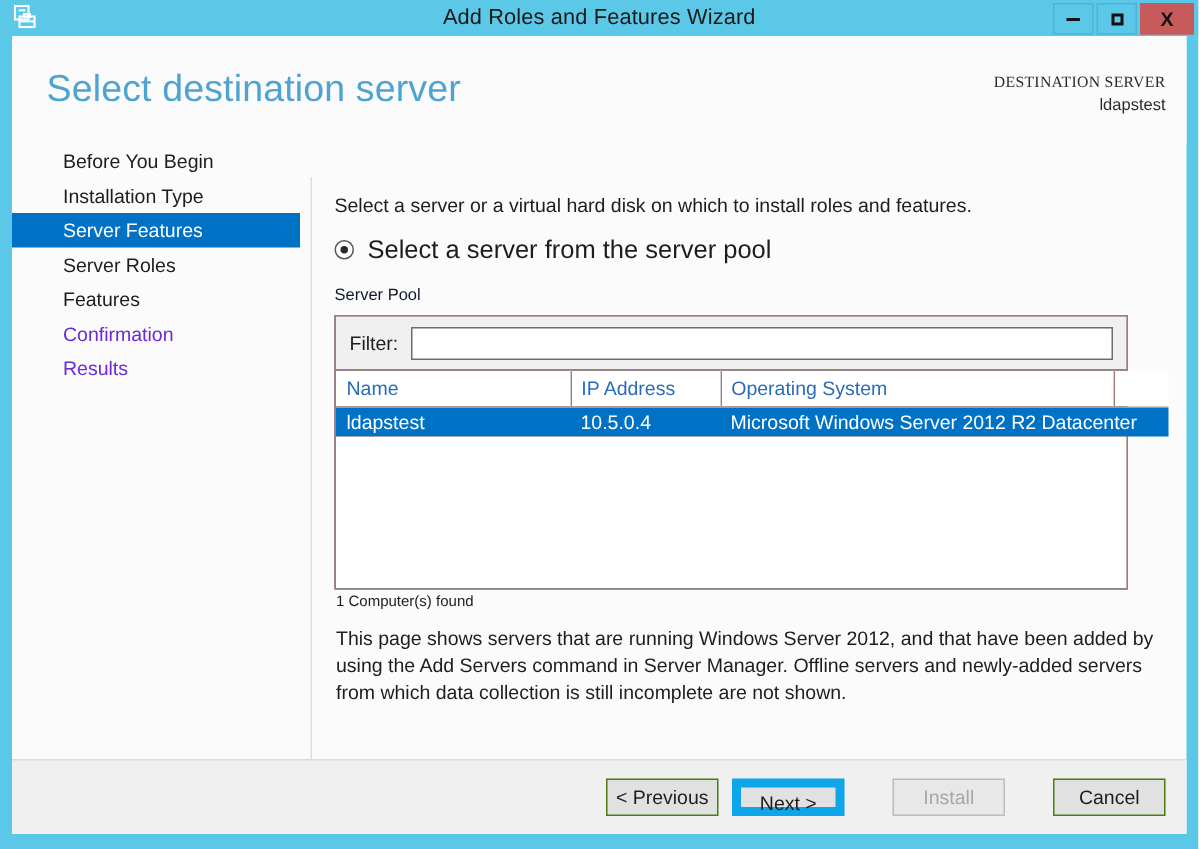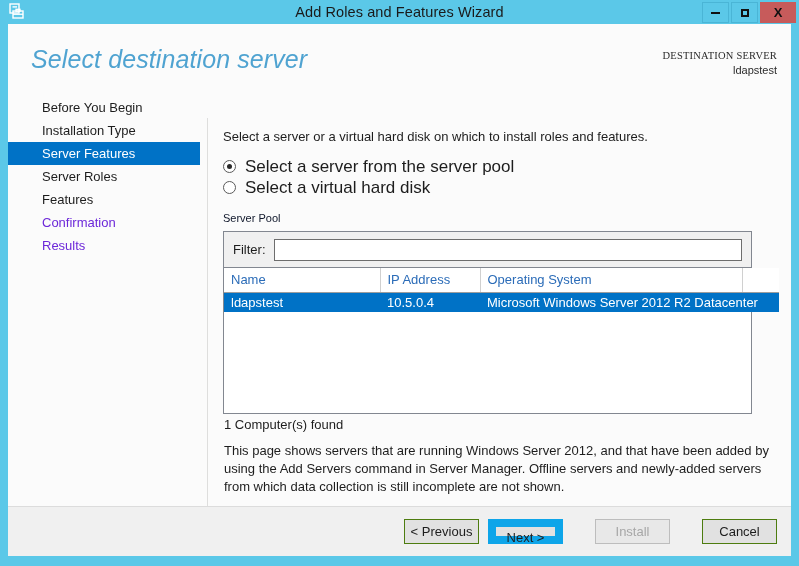--- a/index.html
+++ b/index.html
@@ -97,21 +97,20 @@
     background: #fbfbfb;
   }
   .page-title {
     position: absolute;
     left: 23px; top: 21px;
     font-size: 25px;
     color: #4fa3d1;
     font-weight: normal;
     letter-spacing: 0.1px;
     white-space: nowrap;
-    font-style: italic;
   }
   .dest-block {
     position: absolute;
     right: 14px; top: 25px;
     text-align: right;
     line-height: 14px;
   }
   .dest-label {
     font-size: 10.5px;
     color: #2b2b2b;
@@ -277,21 +276,21 @@
   .grid tr.row-selected td {
     background: #0072c6;
     color: #ffffff;
   }
   .grid-body-fill {
     height: 101px;
     background: #ffffff;
   }
 
   .found-text {
-    font-size: 13px;
+    font-size: 10px;
     color: #1d1d1d;
     margin: 3px 0 0 1px;
   }
   .note-text {
     font-size: 13px;
     color: #1d1d1d;
     line-height: 18px;
     margin: 10px 0 0 1px;
     width: 556px;
   }
@@ -323,21 +322,21 @@
     background: #e1e1e1;
     border: 1px solid #4d7c0f;
     box-sizing: border-box;
     cursor: default;
     margin-left: 9px;
     padding: 0;
     line-height: 23px;
     text-align: center;
   }
   .btn.focused {
-    border: 8px solid #0ea5e9;
+    border: 6px solid #0ea5e9;
     line-height: 21px;
   }
   .btn.disabled {
     color: #a7a7a7;
     background: #e8e8e8;
     border-color: #bdbdbd;
   }
   .btn.spaced { margin-left: 32px; }
 </style>
 </head>
@@ -390,24 +389,20 @@
     </div>
     <div class="sidebar-divider"></div>
 
     <div class="content">
 
       <p class="intro-text">Select a server or a virtual hard disk on which to install roles and features.</p>
 
       <div class="radio-row">
         <span class="radio checked"></span>
         <span class="radio-label">Select a server from the server pool</span>
-      </div>
-      <div class="radio-row">
-        <span class="radio"></span>
-        <span class="radio-label">Select a virtual hard disk</span>
       </div>
 
       <div class="section-title">Server Pool</div>
 
       <div class="pool-box">
         <div class="filter-row">
           <span class="filter-label">Filter:</span>
           <input class="filter-input" type="text" value="" style="">
         </div>
 

